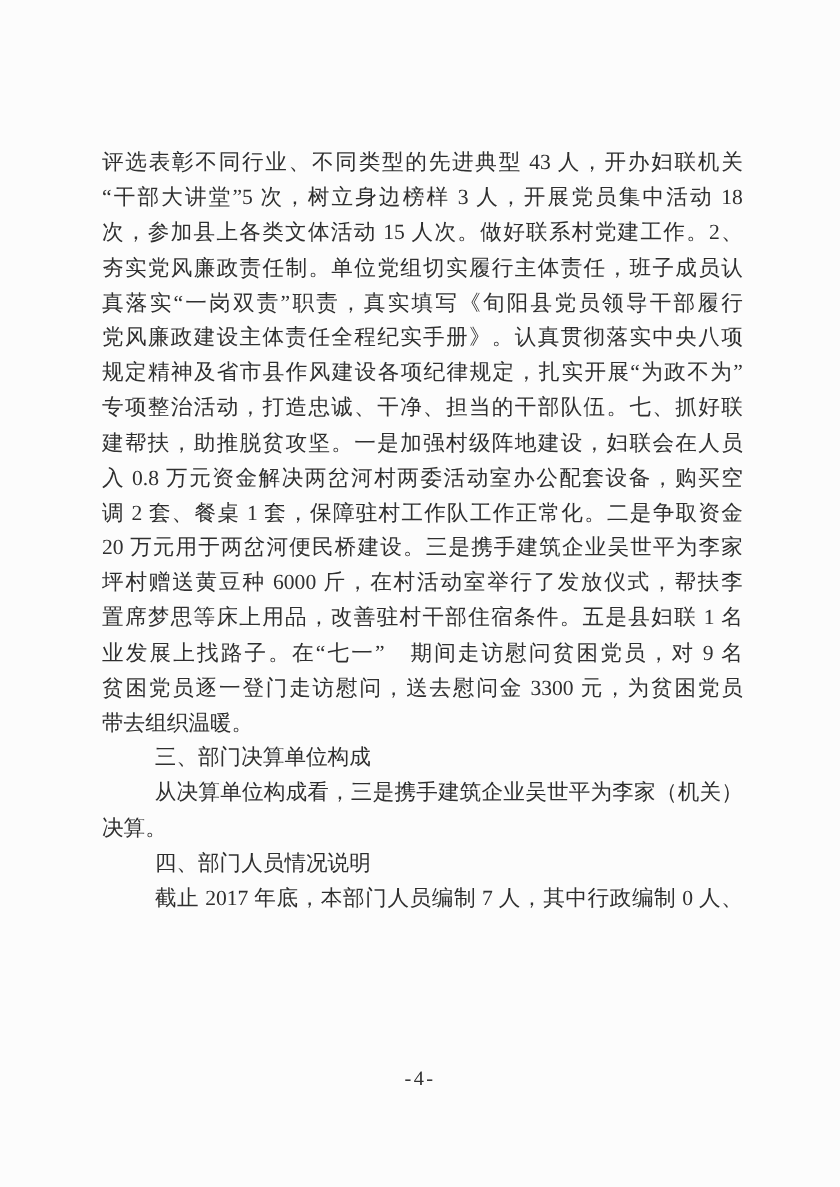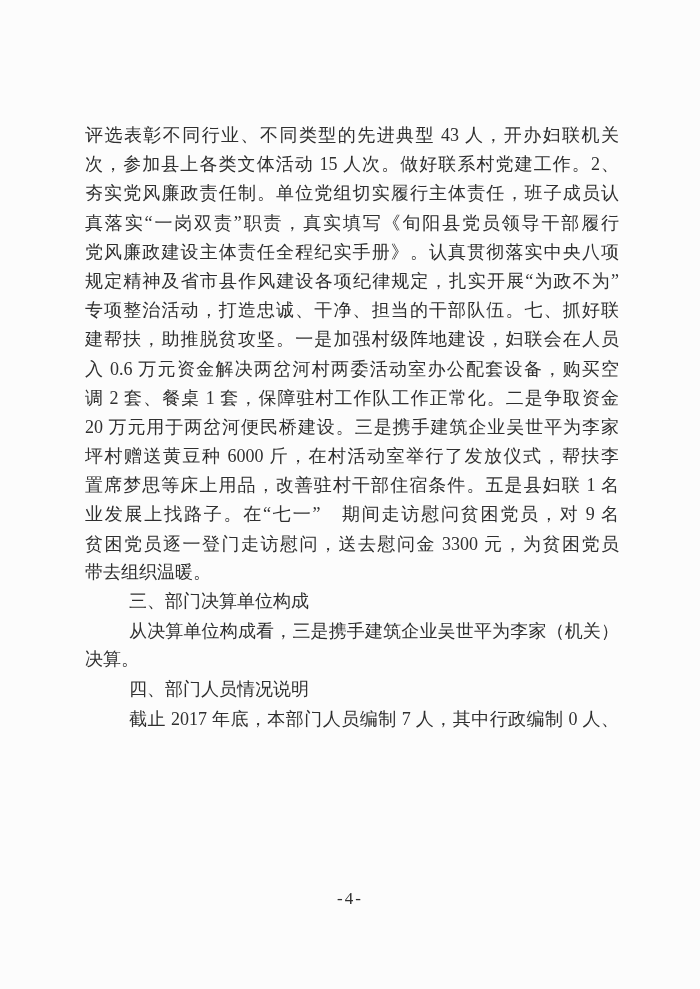--- a/index.html
+++ b/index.html
@@ -35,21 +35,20 @@
     height:29.2px;
     text-align:justify;
     text-align-last:justify;
     text-justify:inter-character;
     white-space:pre-wrap;
     overflow:hidden;
   }
   .line.left{
     text-align:right;
     text-align-last:left;
-    font-family:Liberation Mono, monospace;
   }
   .line.indent{
     text-indent:44px;
   }
   .footer{
     position:absolute;
     left:0;
     top:888px;
     width:700px;
     text-align:center;
@@ -57,28 +56,29 @@
     letter-spacing:2px;
     line-height:22px;
   }
 </style>
 </head>
 <body>
 
 <div class="page">
   <div class="text-block">
       <div class="line">评选表彰不同行业、不同类型的先进典型 43 人，开办妇联机关</div>
+      <div class="line">“干部大讲堂”5 次，树立身边榜样 3 人，开展党员集中活动 18</div>
       <div class="line">次，参加县上各类文体活动 15 人次。做好联系村党建工作。2、</div>
       <div class="line">夯实党风廉政责任制。单位党组切实履行主体责任，班子成员认</div>
       <div class="line">真落实“一岗双责”职责，真实填写《旬阳县党员领导干部履行</div>
       <div class="line">党风廉政建设主体责任全程纪实手册》。认真贯彻落实中央八项</div>
       <div class="line">规定精神及省市县作风建设各项纪律规定，扎实开展“为政不为”</div>
       <div class="line">专项整治活动，打造忠诚、干净、担当的干部队伍。七、抓好联</div>
       <div class="line">建帮扶，助推脱贫攻坚。一是加强村级阵地建设，妇联会在人员</div>
-      <div class="line">入 0.6 万元资金解决两岔河村两委活动室办公配套设备，购买空</div>
+      <div class="line">入 0.8 万元资金解决两岔河村两委活动室办公配套设备，购买空</div>
       <div class="line">调 2 套、餐桌 1 套，保障驻村工作队工作正常化。二是争取资金</div>
       <div class="line">20 万元用于两岔河便民桥建设。三是携手建筑企业吴世平为李家</div>
       <div class="line">坪村赠送黄豆种 6000 斤，在村活动室举行了发放仪式，帮扶李</div>
       <div class="line">置席梦思等床上用品，改善驻村干部住宿条件。五是县妇联 1 名</div>
       <div class="line">业发展上找路子。在“七一”　期间走访慰问贫困党员，对 9 名</div>
       <div class="line">贫困党员逐一登门走访慰问，送去慰问金 3300 元，为贫困党员</div>
       <div class="line left">带去组织温暖。</div>
       <div class="line left indent">三、部门决算单位构成</div>
       <div class="line indent">从决算单位构成看，三是携手建筑企业吴世平为李家（机关）</div>
       <div class="line left">决算。</div>

